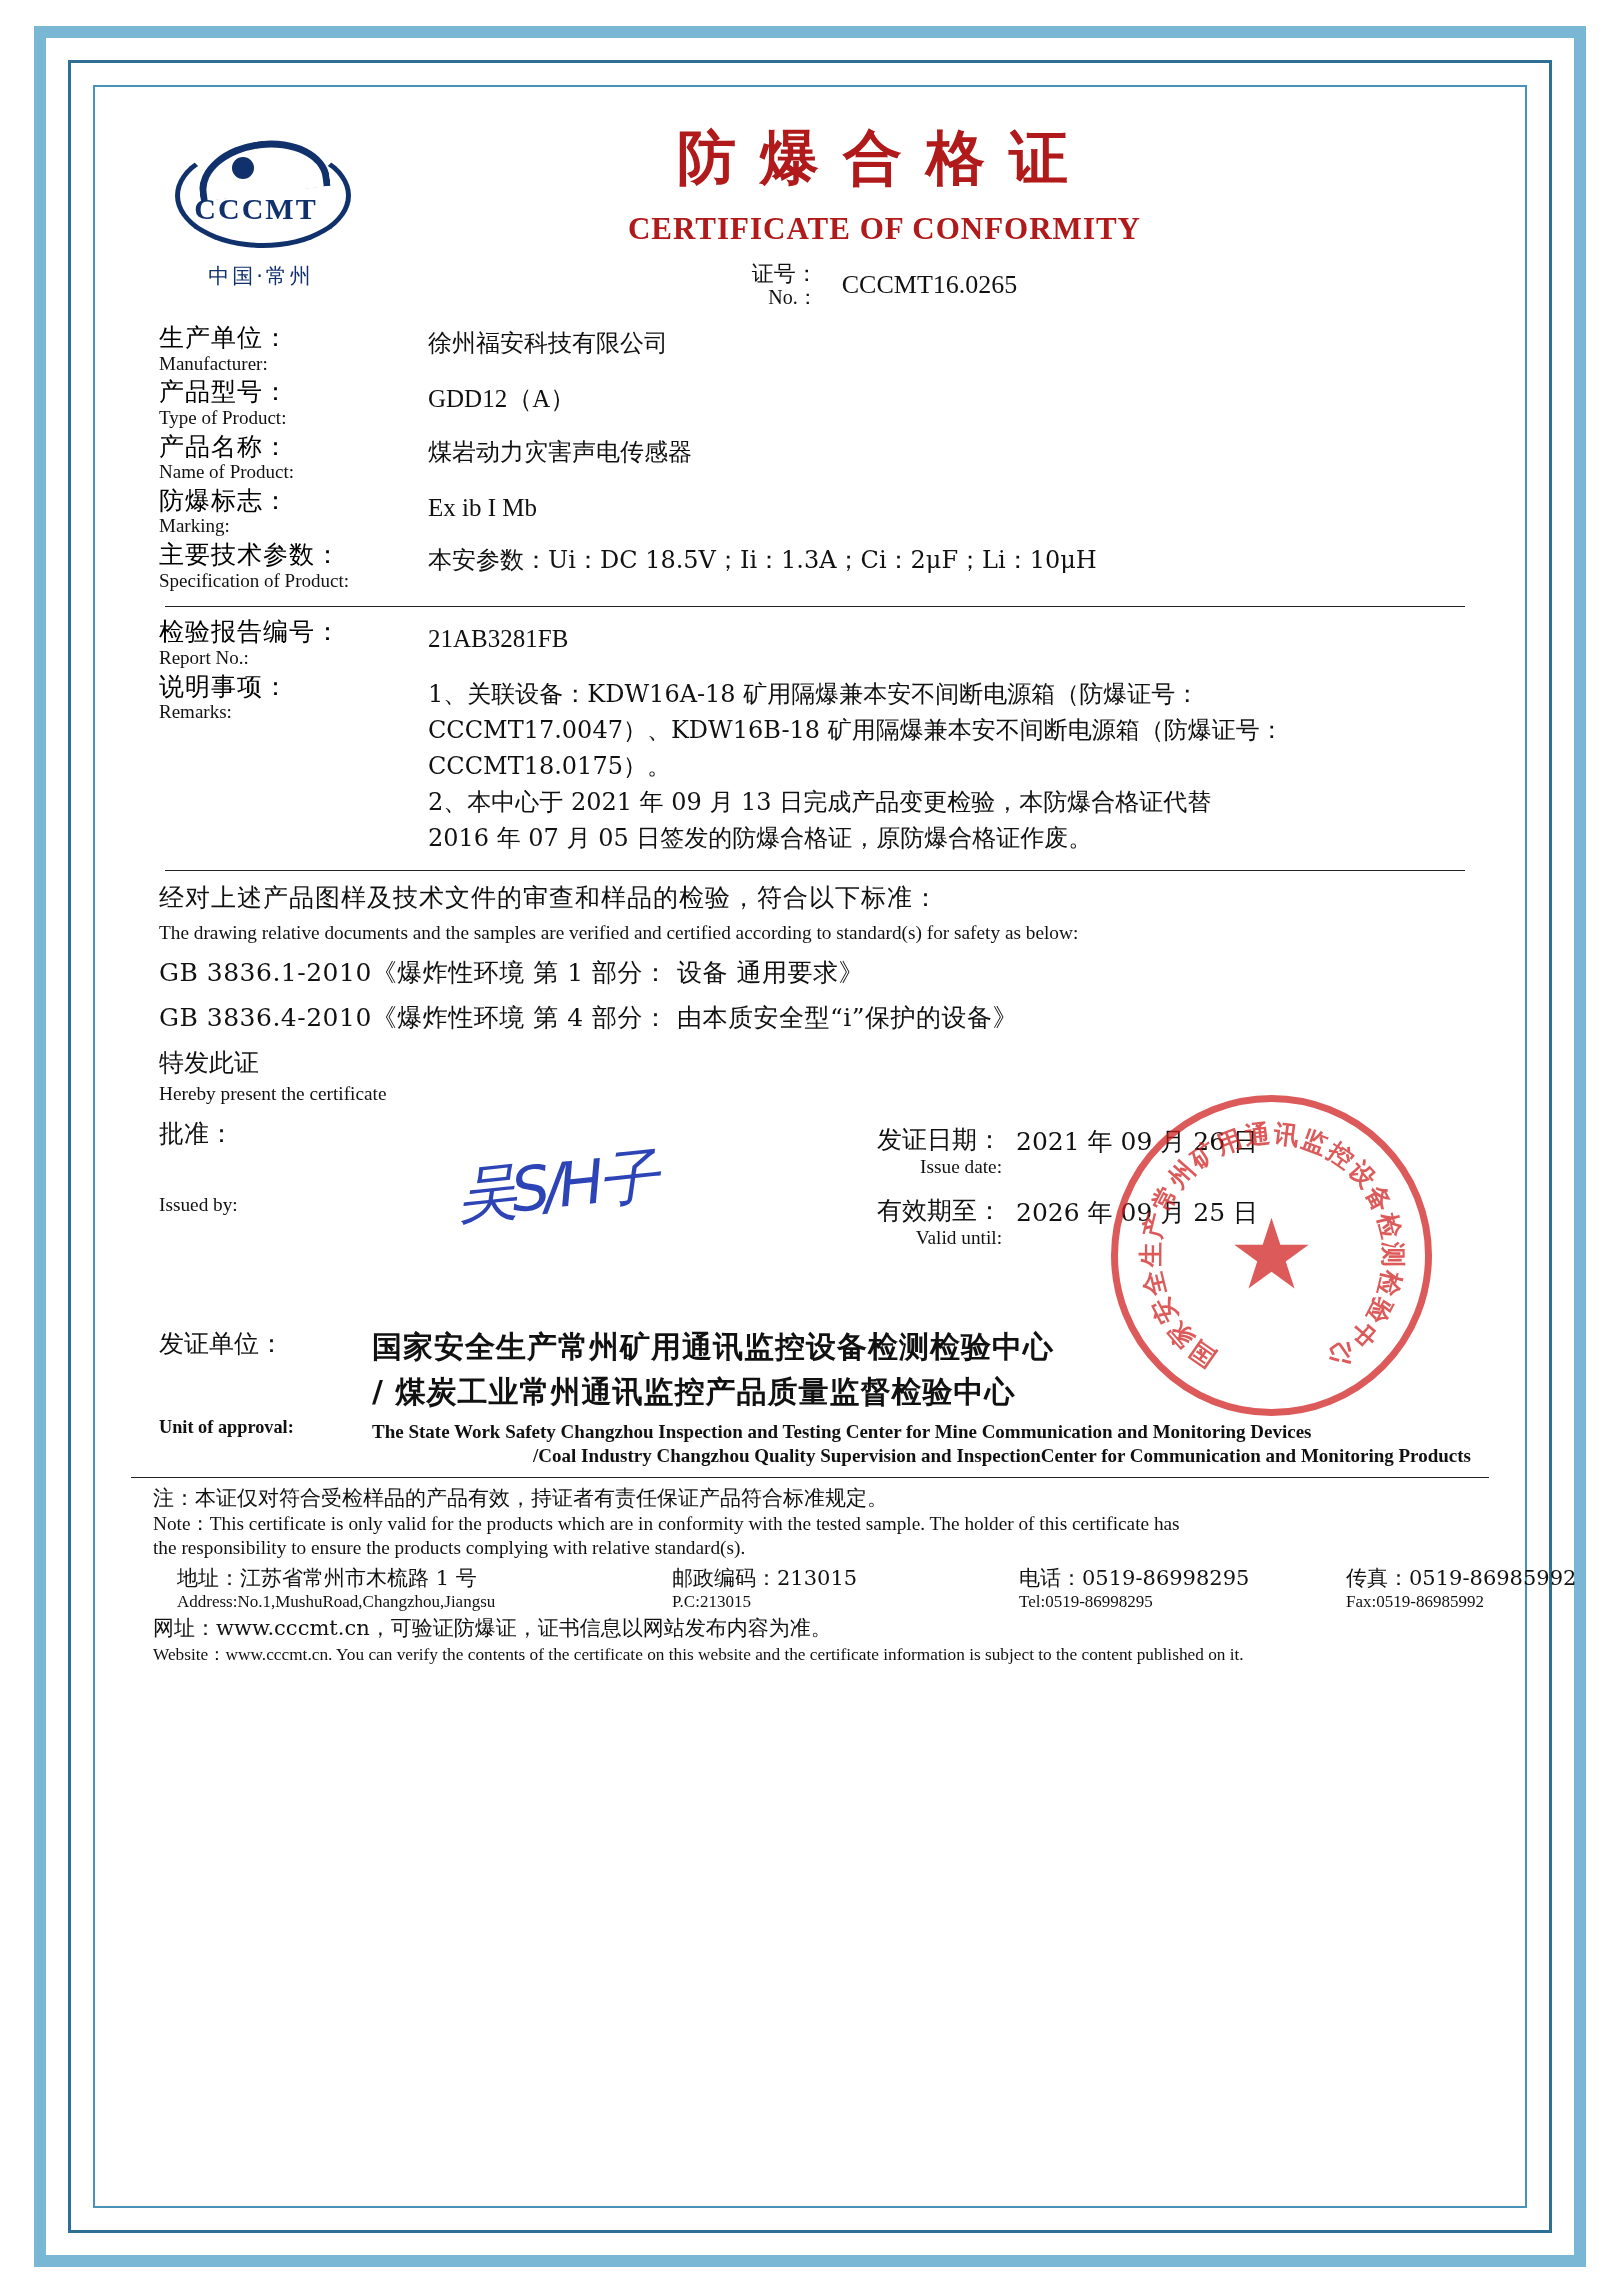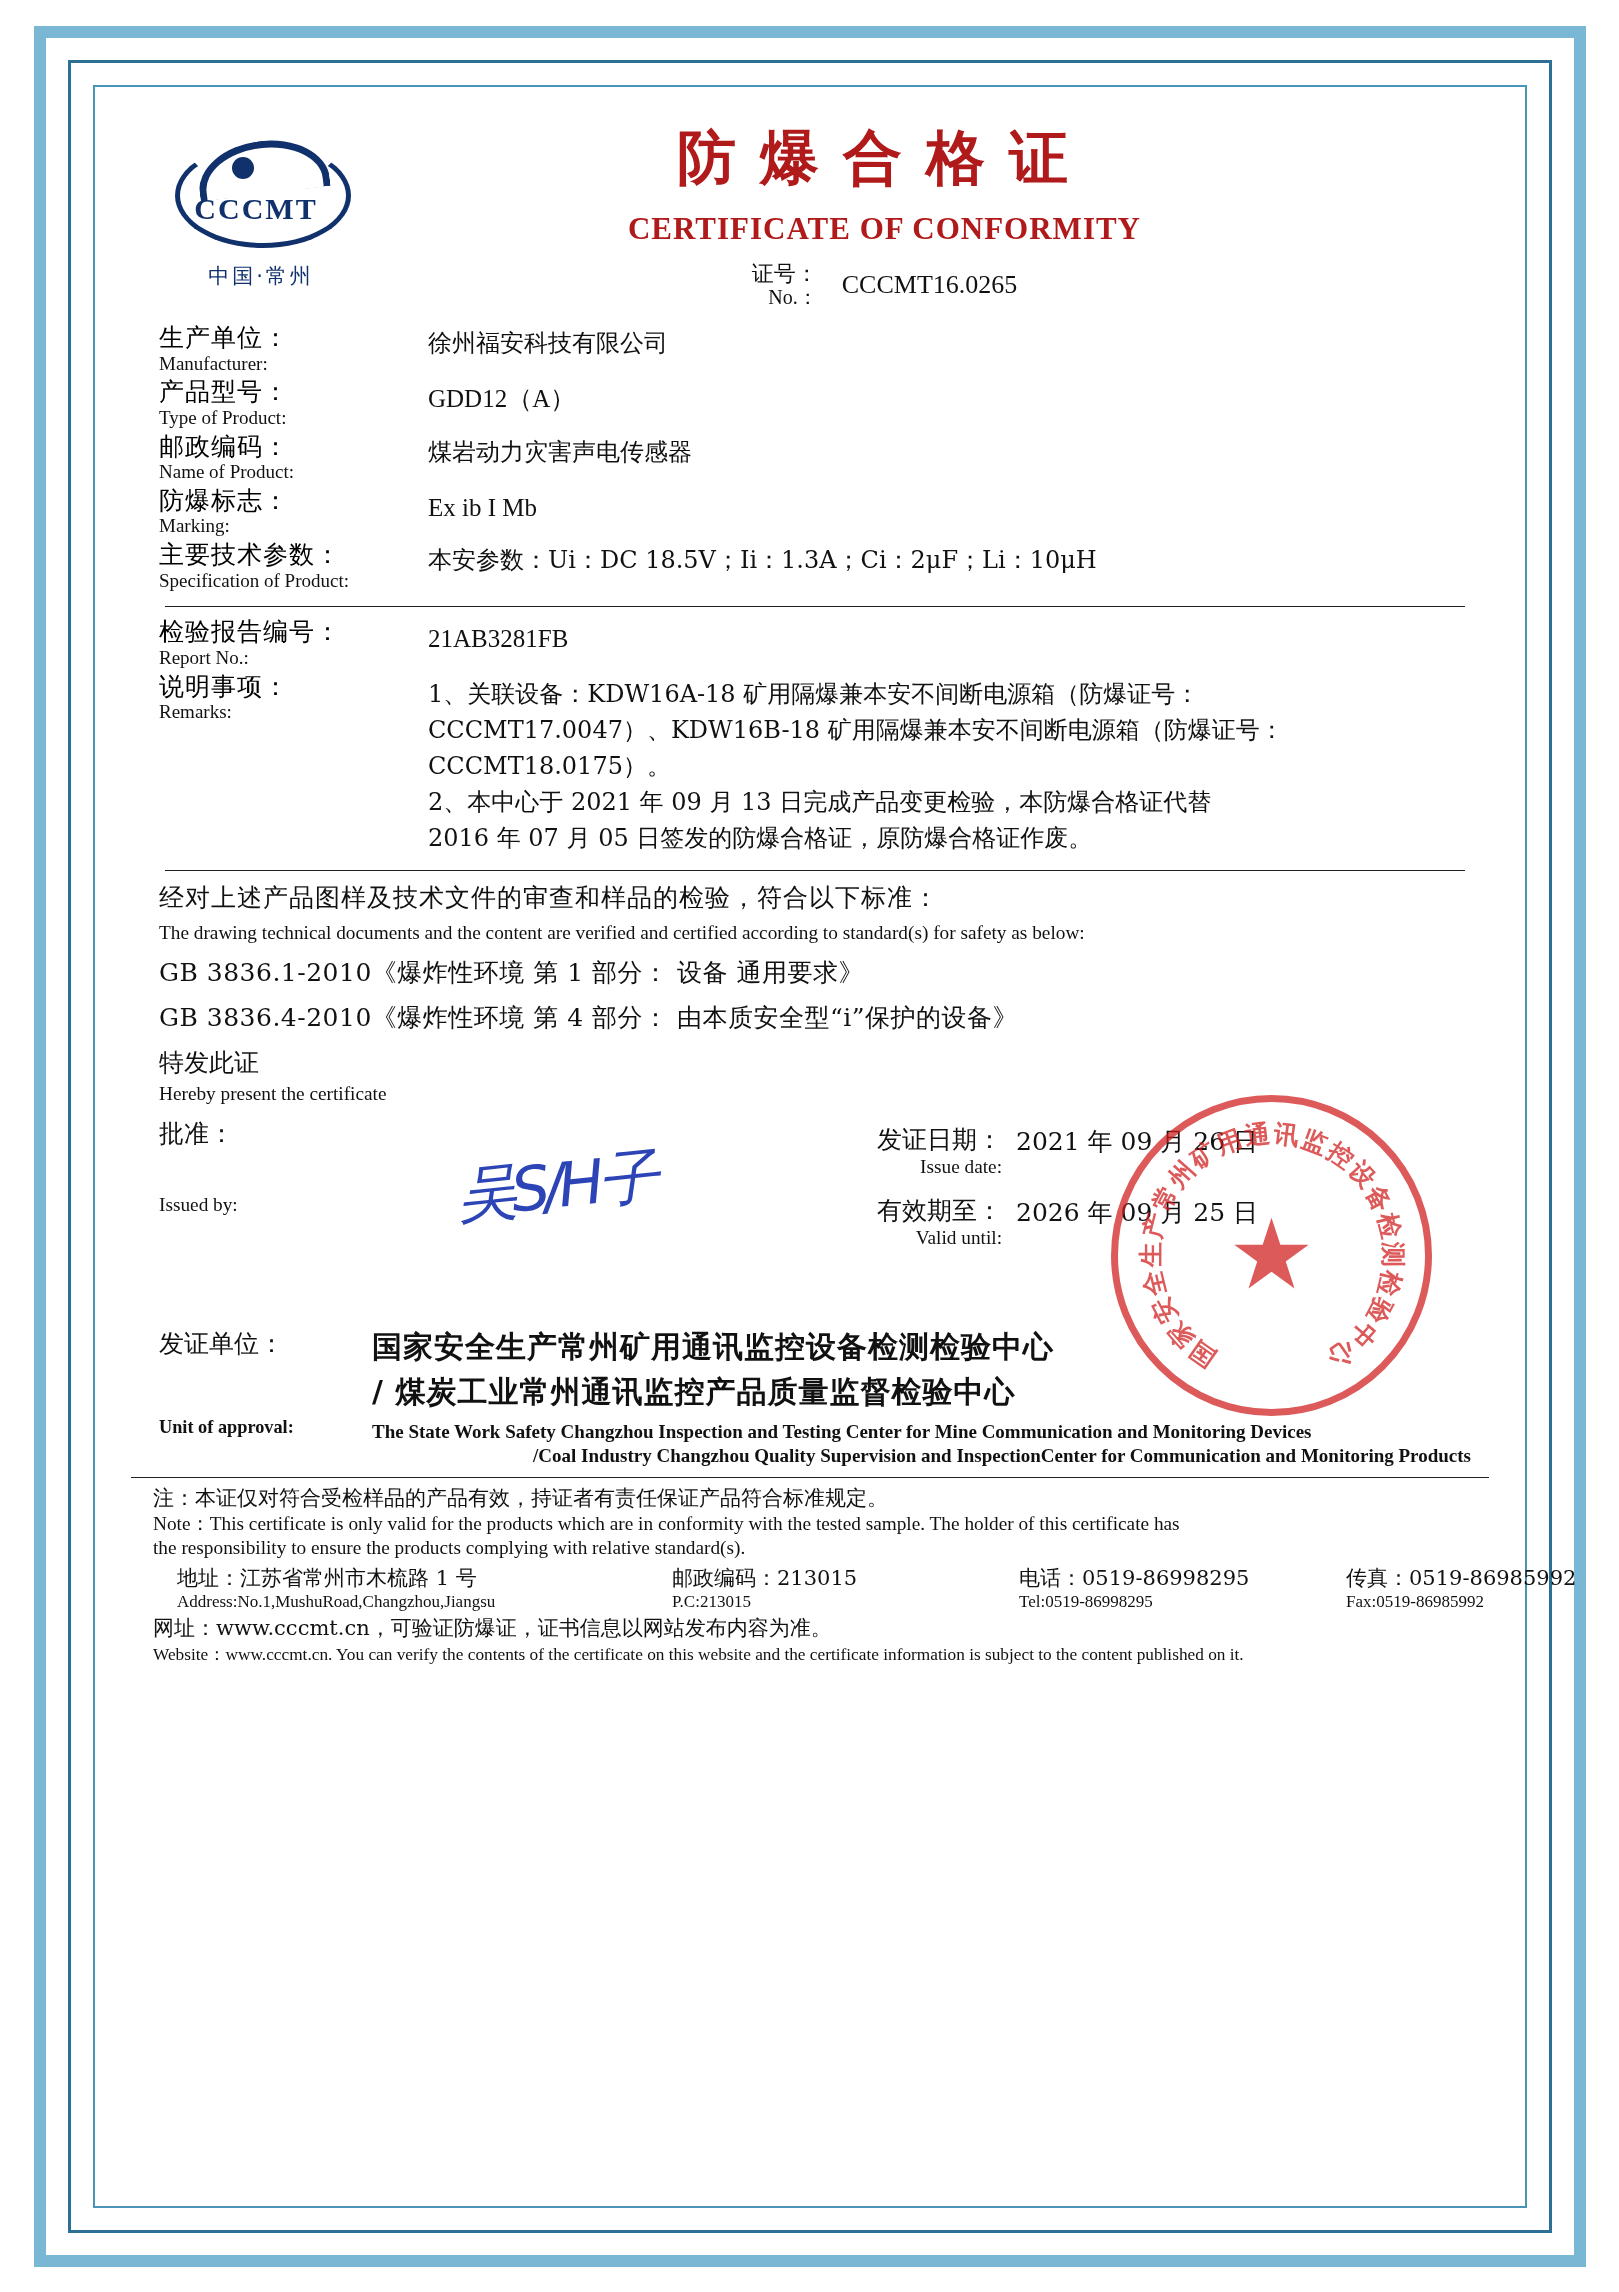--- a/index.html
+++ b/index.html
@@ -437,21 +437,21 @@
             <div class="row">
               <div class="label">
                 <div class="zh">产品型号：</div>
                 <div class="en">Type of Product:</div>
               </div>
               <div class="value latin">GDD12（A）</div>
             </div>
 
             <div class="row">
               <div class="label">
-                <div class="zh">邮政编码：</div>
+                <div class="zh">产品名称：</div>
                 <div class="en">Name of Product:</div>
               </div>
               <div class="value">煤岩动力灾害声电传感器</div>
             </div>
 
             <div class="row">
               <div class="label">
                 <div class="zh">防爆标志：</div>
                 <div class="en">Marking:</div>
               </div>
@@ -488,21 +488,21 @@
                 <div class="remarks-text">2、本中心于 2021 年 09 月 13 日完成产品变更检验，本防爆合格证代替</div>
                 <div class="remarks-text">2016 年 07 月 05 日签发的防爆合格证，原防爆合格证作废。</div>
               </div>
             </div>
 
             <hr class="hr">
           </div>
 
           <div class="standards">
             <div class="std-zh">经对上述产品图样及技术文件的审查和样品的检验，符合以下标准：</div>
-            <div class="std-en">The drawing technical documents and the content are verified and certified according to standard(s) for safety as below:</div>
+            <div class="std-en">The drawing relative documents and the samples are verified and certified according to standard(s) for safety as below:</div>
             <div class="std-line">GB 3836.1-2010《爆炸性环境 第 1 部分： 设备 通用要求》</div>
             <div class="std-line">GB 3836.4-2010《爆炸性环境 第 4 部分： 由本质安全型“i”保护的设备》</div>
             <div class="hereby-zh">特发此证</div>
             <div class="hereby-en">Hereby present the certificate</div>
           </div>
 
           <div class="sig-block">
             <div class="approve">
               <div class="zh">批准：</div>
               <div class="en">Issued by:</div>

